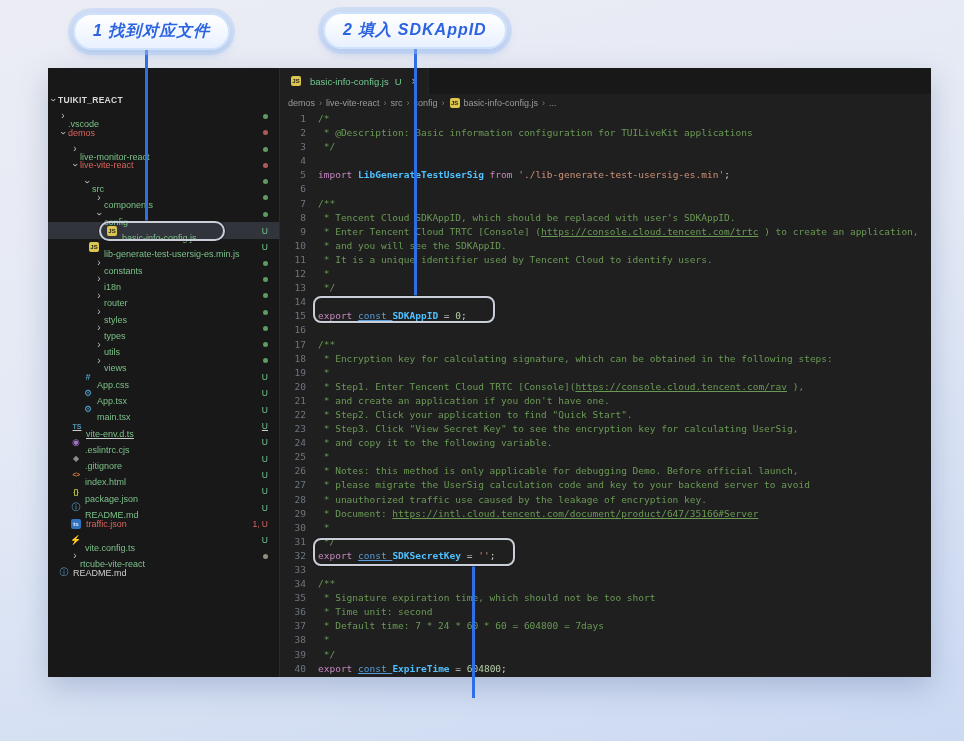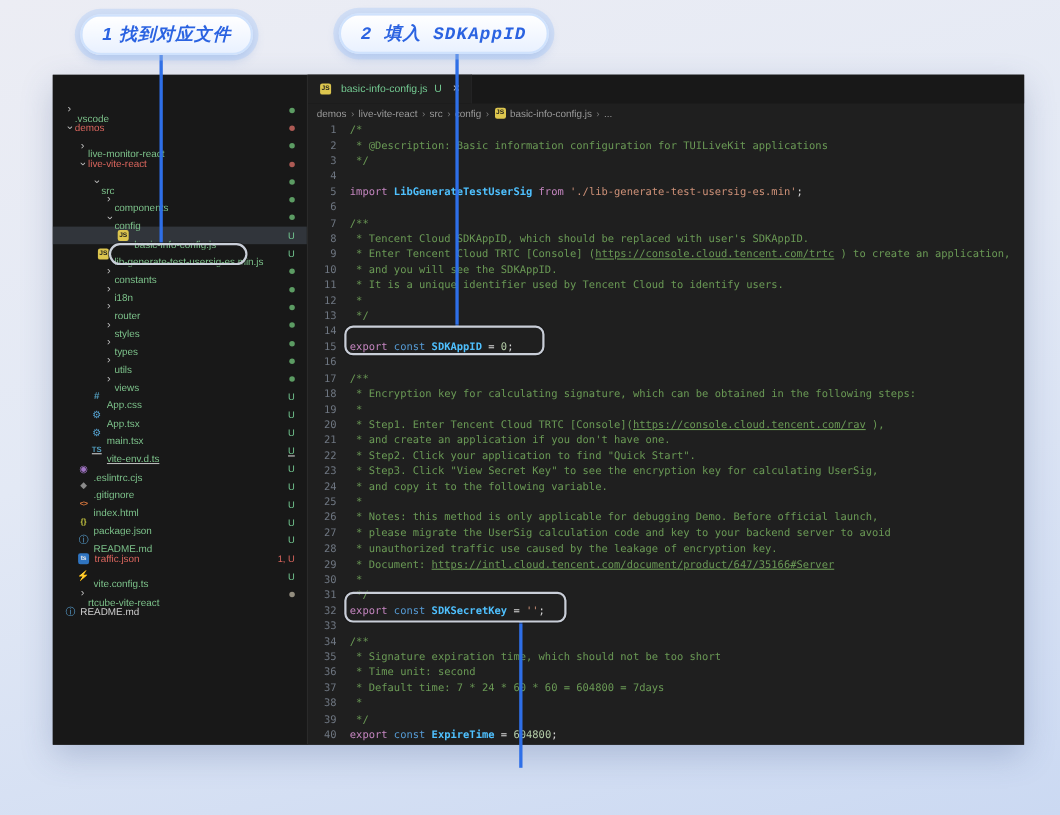--- a/index.html
+++ b/index.html
@@ -78,37 +78,37 @@
   .code {
     flex:1; overflow:hidden; padding-top:1px; white-space:pre;
     font-family:"DejaVu Sans Mono", monospace; font-size:9.5px; line-height:14.1px;
   }
   .cl { height:14.1px; display:flex; }
   .ln { flex:none; width:26px; text-align:right; color:#6e7681; margin-right:12px; }
   .lc { flex:none; }
   .tk-cm { color:#6a9955; }
   .tk-lnk { color:#6a9955; text-decoration:underline; }
   .tk-kw { color:#c586c0; }
-  .tk-kd { color:#569cd6; }
+  .tk-kd { color:#569cd6;text-decoration:underline; }
   .tk-id { color:#4fc1ff; font-weight:bold; }
   .tk-str { color:#ce9178; }
   .tk-num { color:#b5cea8; }
   .tk-pl { color:#d4d4d4; }
   
   .pill {
     position:absolute; height:37px; border-radius:19px; padding:0 18px;
     display:flex; align-items:center; justify-content:flex-start;
     background:linear-gradient(180deg,#ffffff 0%,#e9f1ff 100%);
     border:2px solid #cfe2fd;
     box-shadow:0 0 0 5px rgba(168,199,246,.38), 0 4px 10px rgba(95,135,205,.35);
     color:#2b63e1; font-weight:bold; font-style:italic; font-size:16px;
     letter-spacing:1px; white-space:nowrap; z-index:30;
   }
   .pill1 { left:73px;  top:13px; }
-  .pill2 { left:308px; top:12px;font-family:Liberation Mono, monospace; }
+  .pill2 { left:323px; top:12px; }
   .pill3 { left:367px; top:696px; }
   .aline { position:absolute; width:3px; background:#2e6fe8; z-index:20; }
   .aline1 { left:145px; top:49px;  height:173px; }
   .aline2 { left:414px; top:48px;  height:249px; }
   .aline3 { left:472px; top:565px; height:133px; }
   .abox {
     position:absolute; border:2px solid #c9ced8; border-radius:8px; z-index:25;
     box-shadow:0 0 0 1px rgba(20,20,20,.55);
   }
   .abox1 { left:313px; top:296px; width:182px; height:27px; }
@@ -117,20 +117,24 @@
 </style>
 </head>
 <body>
 
 <div class="stage">
 
   <div class="vscode">
 
     <aside class="sidebar">
       <div class="tree" id="tree">
+          <div class="trow" style="padding-left: 0px;">
+            <span class="chev open">›</span>
+            <span class="lbl tone-root">TUIKIT_REACT</span>
+          </div>
           <div class="trow" style="padding-left: 10px;">
             <span class="chev">›</span>
             <span class="lbl tone-green">.vscode</span>
             <span class="bdot dot-green"></span>
           </div>
           <div class="trow" style="padding-left: 10px;">
             <span class="chev open">›</span>
             <span class="lbl tone-red">demos</span>
             <span class="bdot dot-red"></span>
           </div>
@@ -212,21 +216,21 @@
           <div class="trow" style="padding-left: 34px;">
             <span class="fic ic-react">⚙</span>
             <span class="lbl tone-green">App.tsx</span>
             <span class="btext">U</span>
           </div>
           <div class="trow" style="padding-left: 34px;">
             <span class="fic ic-react">⚙</span>
             <span class="lbl tone-green">main.tsx</span>
             <span class="btext">U</span>
           </div>
-          <div class="trow" style="padding-left: 34px; text-decoration: underline;">
+          <div class="trow" style="padding-left: 23px; text-decoration: underline;">
             <span class="fic ic-ts">TS</span>
             <span class="lbl tone-green">vite-env.d.ts</span>
             <span class="btext">U</span>
           </div>
           <div class="trow" style="padding-left: 22px;">
             <span class="fic ic-eslint">◉</span>
             <span class="lbl tone-green">.eslintrc.cjs</span>
             <span class="btext">U</span>
           </div>
           <div class="trow" style="padding-left: 22px;">

